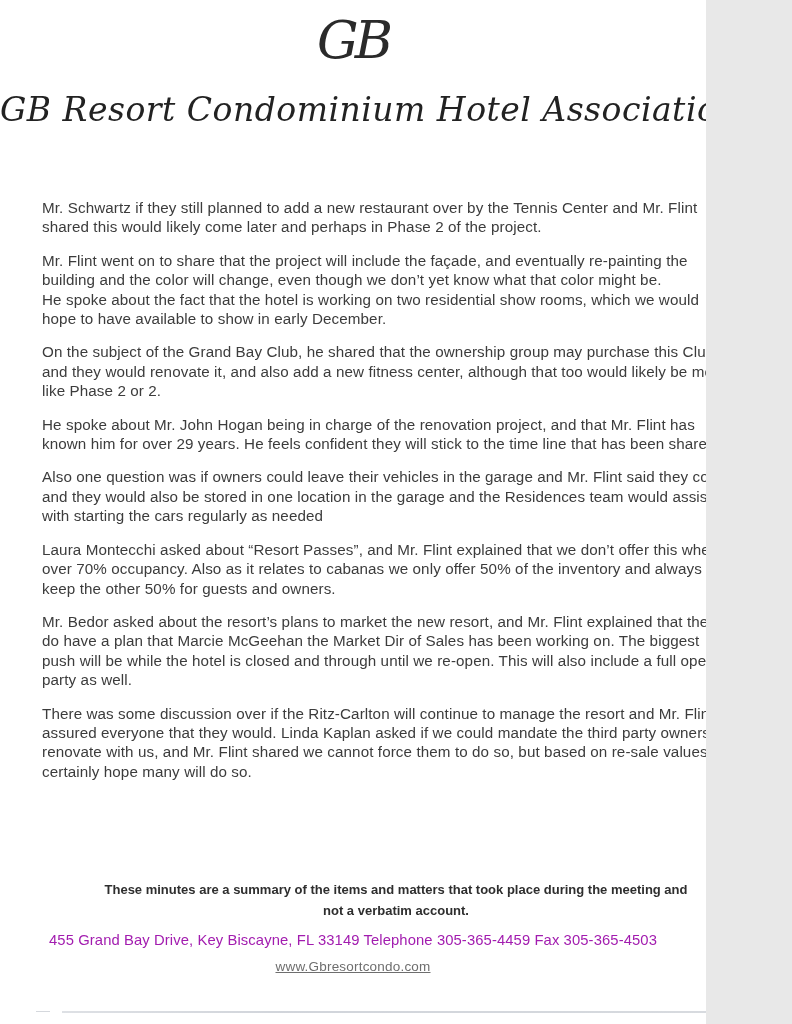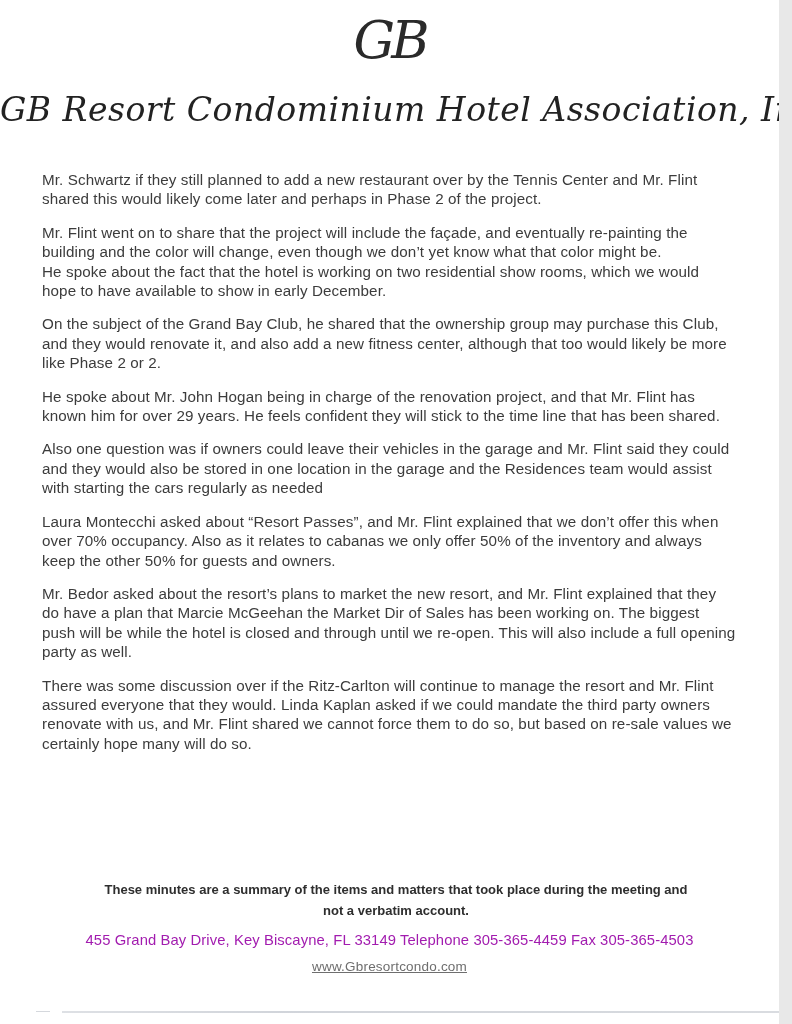--- a/index.html
+++ b/index.html
@@ -2,21 +2,21 @@
 <html><head>
 <meta charset="utf-8">
 <style>
   html, body {
     margin: 0;
     padding: 0;
     background: #e8e8e8;
   }
   .page {
     position: relative;
-    width: 779px;
+    width: 706px;
     height: 1024px;
     background: #ffffff;
     overflow: hidden;
     font-family: "Liberation Sans", sans-serif;
     color: #3c3c3c;
   }
   
   .logo {
     position: absolute;
     top: 10px;
@@ -42,21 +42,21 @@
     font-style: italic;
     font-weight: 500;
     font-size: 33px;
     letter-spacing: 0.5px;
     color: #222222;
     white-space: nowrap;
   }
   
   .content {
     position: absolute;
-    top: 170px;
+    top: 198px;
     left: 42px;
     width: 712px;
   }
   .para {
     margin: 0 0 14px 0;
     font-size: 15.2px;
     line-height: 19.4px;
     color: #3c3c3c;
     white-space: pre-line;
     letter-spacing: 0.1px;

